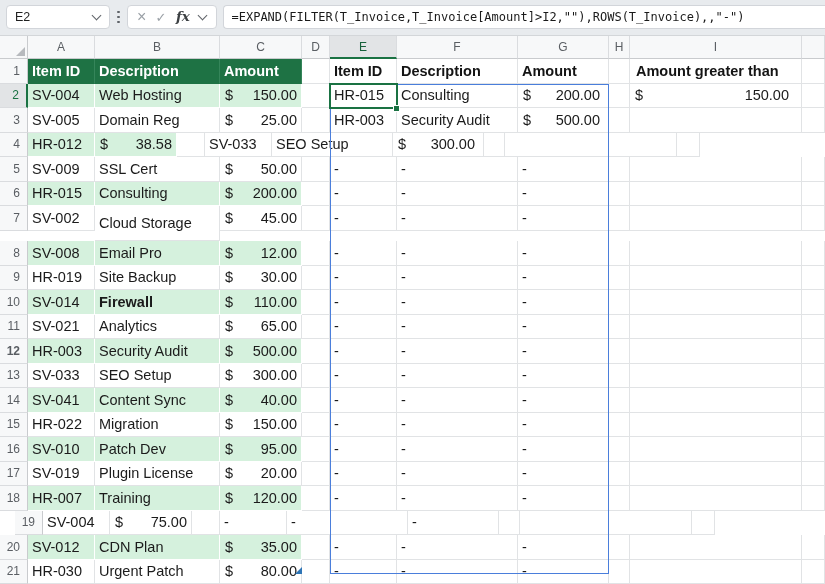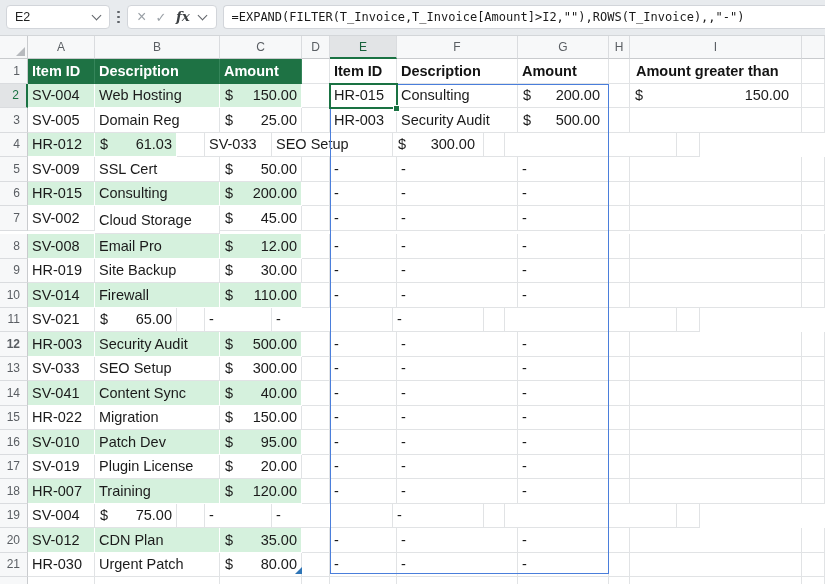--- a/index.html
+++ b/index.html
@@ -157,21 +157,21 @@
         </div>
         <div class="c" style="width: 21px; height: 24.5px;"></div>
         <div class="c" style="width: 172px; height: 24.5px;"></div>
         <div class="c" style="width: 23px; height: 24.5px;"></div>
       </div>
       <div class="row">
         <div class="rl" style="width: 28px; height: 24.5px;">4</div>
         <div class="c band" style="width: 67px; height: 24.5px;">HR-012</div>
         <div class="c band money pr4" style="width: 82px; height: 24.5px;">
           <span>$</span>
-          <span>61.03</span>
+          <span>38.58</span>
         </div>
         <div class="c" style="width: 28px; height: 24.5px;"></div>
         <div class="c" style="width: 67px; height: 24.5px;">SV-033</div>
         <div class="c" style="width: 121px; height: 24.5px;">SEO Setup</div>
         <div class="c money pr8" style="width: 91px; height: 24.5px;">
           <span>$</span>
           <span>300.00</span>
         </div>
         <div class="c" style="width: 21px; height: 24.5px;"></div>
         <div class="c" style="width: 172px; height: 24.5px;"></div>
@@ -205,21 +205,21 @@
         <div class="c" style="width: 67px; height: 24.5px;">-</div>
         <div class="c" style="width: 121px; height: 24.5px;">-</div>
         <div class="c" style="width: 91px; height: 24.5px;">-</div>
         <div class="c" style="width: 21px; height: 24.5px;"></div>
         <div class="c" style="width: 172px; height: 24.5px;"></div>
         <div class="c" style="width: 23px; height: 24.5px;"></div>
       </div>
       <div class="row">
         <div class="rl" style="width: 28px; height: 24.5px;">7</div>
         <div class="c" style="width: 67px; height: 24.5px;">SV-002</div>
-        <div class="c" style="width: 125px; height: 28px;">Cloud Storage</div>
+        <div class="c" style="width: 125px; height: 35px;">Cloud Storage</div>
         <div class="c money pr4" style="width: 82px; height: 24.5px;">
           <span>$</span>
           <span>45.00</span>
         </div>
         <div class="c" style="width: 28px; height: 24.5px;"></div>
         <div class="c" style="width: 67px; height: 24.5px;">-</div>
         <div class="c" style="width: 121px; height: 24.5px;">-</div>
         <div class="c" style="width: 91px; height: 24.5px;">-</div>
         <div class="c" style="width: 21px; height: 24.5px;"></div>
         <div class="c" style="width: 172px; height: 24.5px;"></div>
@@ -253,36 +253,37 @@
         <div class="c" style="width: 67px; height: 24.5px;">-</div>
         <div class="c" style="width: 121px; height: 24.5px;">-</div>
         <div class="c" style="width: 91px; height: 24.5px;">-</div>
         <div class="c" style="width: 21px; height: 24.5px;"></div>
         <div class="c" style="width: 172px; height: 24.5px;"></div>
         <div class="c" style="width: 23px; height: 24.5px;"></div>
       </div>
       <div class="row">
         <div class="rl" style="width: 28px; height: 24.5px;">10</div>
         <div class="c band" style="width: 67px; height: 24.5px;">SV-014</div>
-        <div class="c band" style="width: 125px; height: 24.5px;">Firewall</div>
+        <div class="c band" style="width: 125px; height: 24.5px; font-weight: bold;">Firewall</div>
         <div class="c band money pr4" style="width: 82px; height: 24.5px;">
           <span>$</span>
           <span>110.00</span>
         </div>
         <div class="c" style="width: 28px; height: 24.5px;"></div>
         <div class="c" style="width: 67px; height: 24.5px;">-</div>
         <div class="c" style="width: 121px; height: 24.5px;">-</div>
         <div class="c" style="width: 91px; height: 24.5px;">-</div>
         <div class="c" style="width: 21px; height: 24.5px;"></div>
         <div class="c" style="width: 172px; height: 24.5px;"></div>
         <div class="c" style="width: 23px; height: 24.5px;"></div>
       </div>
       <div class="row">
         <div class="rl" style="width: 28px; height: 24.5px;">11</div>
         <div class="c" style="width: 67px; height: 24.5px;">SV-021</div>
+        <div class="c" style="width: 125px; height: 24.5px;">Analytics</div>
         <div class="c money pr4" style="width: 82px; height: 24.5px;">
           <span>$</span>
           <span>65.00</span>
         </div>
         <div class="c" style="width: 28px; height: 24.5px;"></div>
         <div class="c" style="width: 67px; height: 24.5px;">-</div>
         <div class="c" style="width: 121px; height: 24.5px;">-</div>
         <div class="c" style="width: 91px; height: 24.5px;">-</div>
         <div class="c" style="width: 21px; height: 24.5px;"></div>
         <div class="c" style="width: 172px; height: 24.5px;"></div>
@@ -394,21 +395,21 @@
         </div>
         <div class="c" style="width: 28px; height: 24.5px;"></div>
         <div class="c" style="width: 67px; height: 24.5px;">-</div>
         <div class="c" style="width: 121px; height: 24.5px;">-</div>
         <div class="c" style="width: 91px; height: 24.5px;">-</div>
         <div class="c" style="width: 21px; height: 24.5px;"></div>
         <div class="c" style="width: 172px; height: 24.5px;"></div>
         <div class="c" style="width: 23px; height: 24.5px;"></div>
       </div>
       <div class="row">
-        <div class="rl" style="width: 28px; height: 24.5px;">19</div>
+        <div class="rl" style="width: 28px; height: 24.5px; margin-left: 15px;">19</div>
         <div class="c" style="width: 67px; height: 24.5px;">SV-004</div>
         <div class="c money pr4" style="width: 82px; height: 24.5px;">
           <span>$</span>
           <span>75.00</span>
         </div>
         <div class="c" style="width: 28px; height: 24.5px;"></div>
         <div class="c" style="width: 67px; height: 24.5px;">-</div>
         <div class="c" style="width: 121px; height: 24.5px;">-</div>
         <div class="c" style="width: 91px; height: 24.5px;">-</div>
         <div class="c" style="width: 21px; height: 24.5px;"></div>

